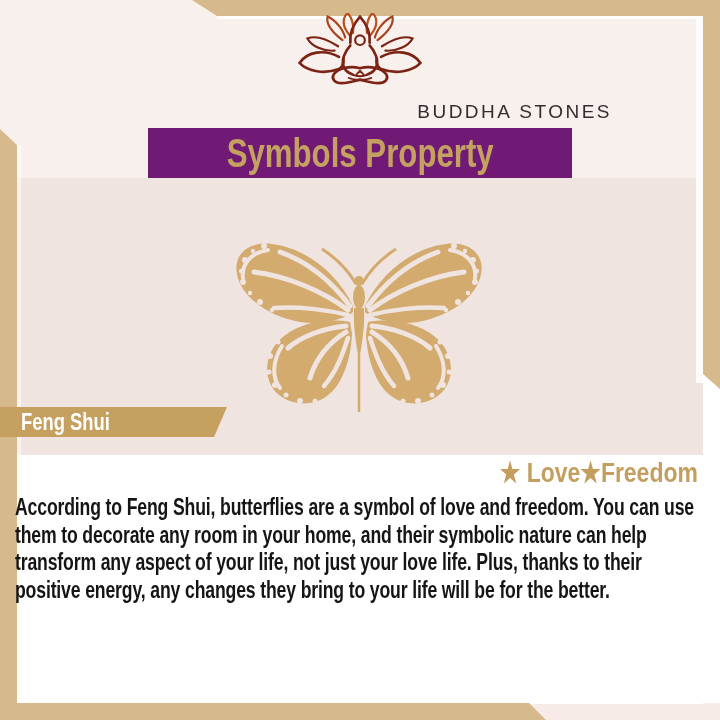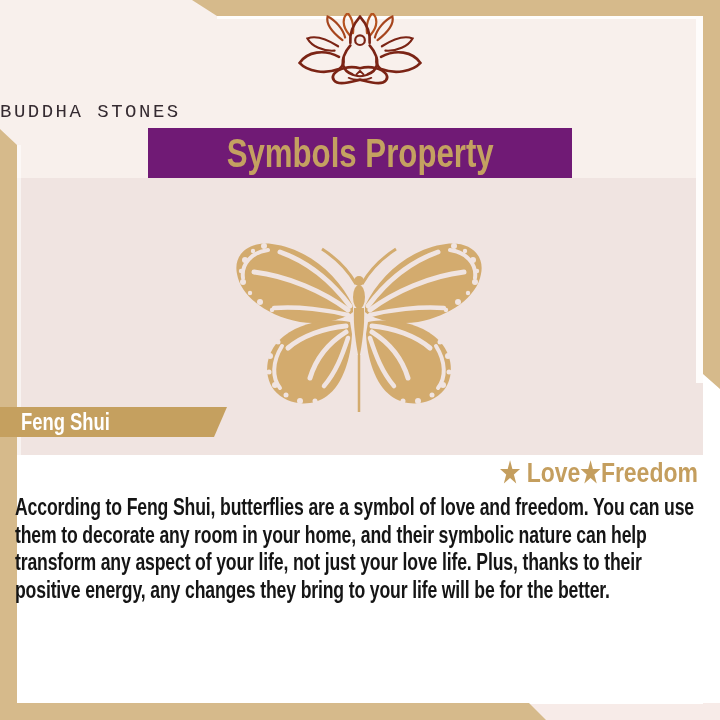--- a/index.html
+++ b/index.html
@@ -19,22 +19,22 @@
   .gap-left {left:17px;top:145px;width:4px;height:310px;background:rgba(255,255,255,.55);}
 
   
   .frame-tr{left:0;top:0;width:720px;height:720px;background:#d6ba8b;
             clip-path:polygon(192px 0,720px 0,720px 389px,703px 374px,703px 16px,217px 16px);}
   .frame-bl{left:0;top:0;width:720px;height:720px;background:#d6ba8b;
             clip-path:polygon(0 129px,17px 145px,17px 703px,529px 703px,546px 720px,0 720px);}
 
   
   .logo{left:290px;top:13px;width:140px;height:92px;}
-  .brand{left:0;top:101px;width:612px;text-align:left;color:#352b31;
-         font-family:Liberation Mono, monospace;font-size:19px;letter-spacing:2.5px;}
+  .brand{left:0;top:101px;width:612px;text-align:right;color:#352b31;
+         font-family:Liberation Sans, sans-serif;font-size:19px;letter-spacing:2.5px;}
 
   .title-band{left:148px;top:128px;width:424px;height:50px;background:#701a75;
               text-align:center;line-height:50px;}
   .title-band .cond{display:inline-block;transform:scaleX(.78);
               font-size:40px;font-weight:bold;color:#c4a161;letter-spacing:0;}
 
   .butterfly{left:213px;top:220px;width:292px;height:200px;}
 
   .banner{left:0;top:407px;width:230px;height:30px;background:#c5a05f;
           clip-path:polygon(0 0,227px 0,214px 100%,0 100%);line-height:30px;}

